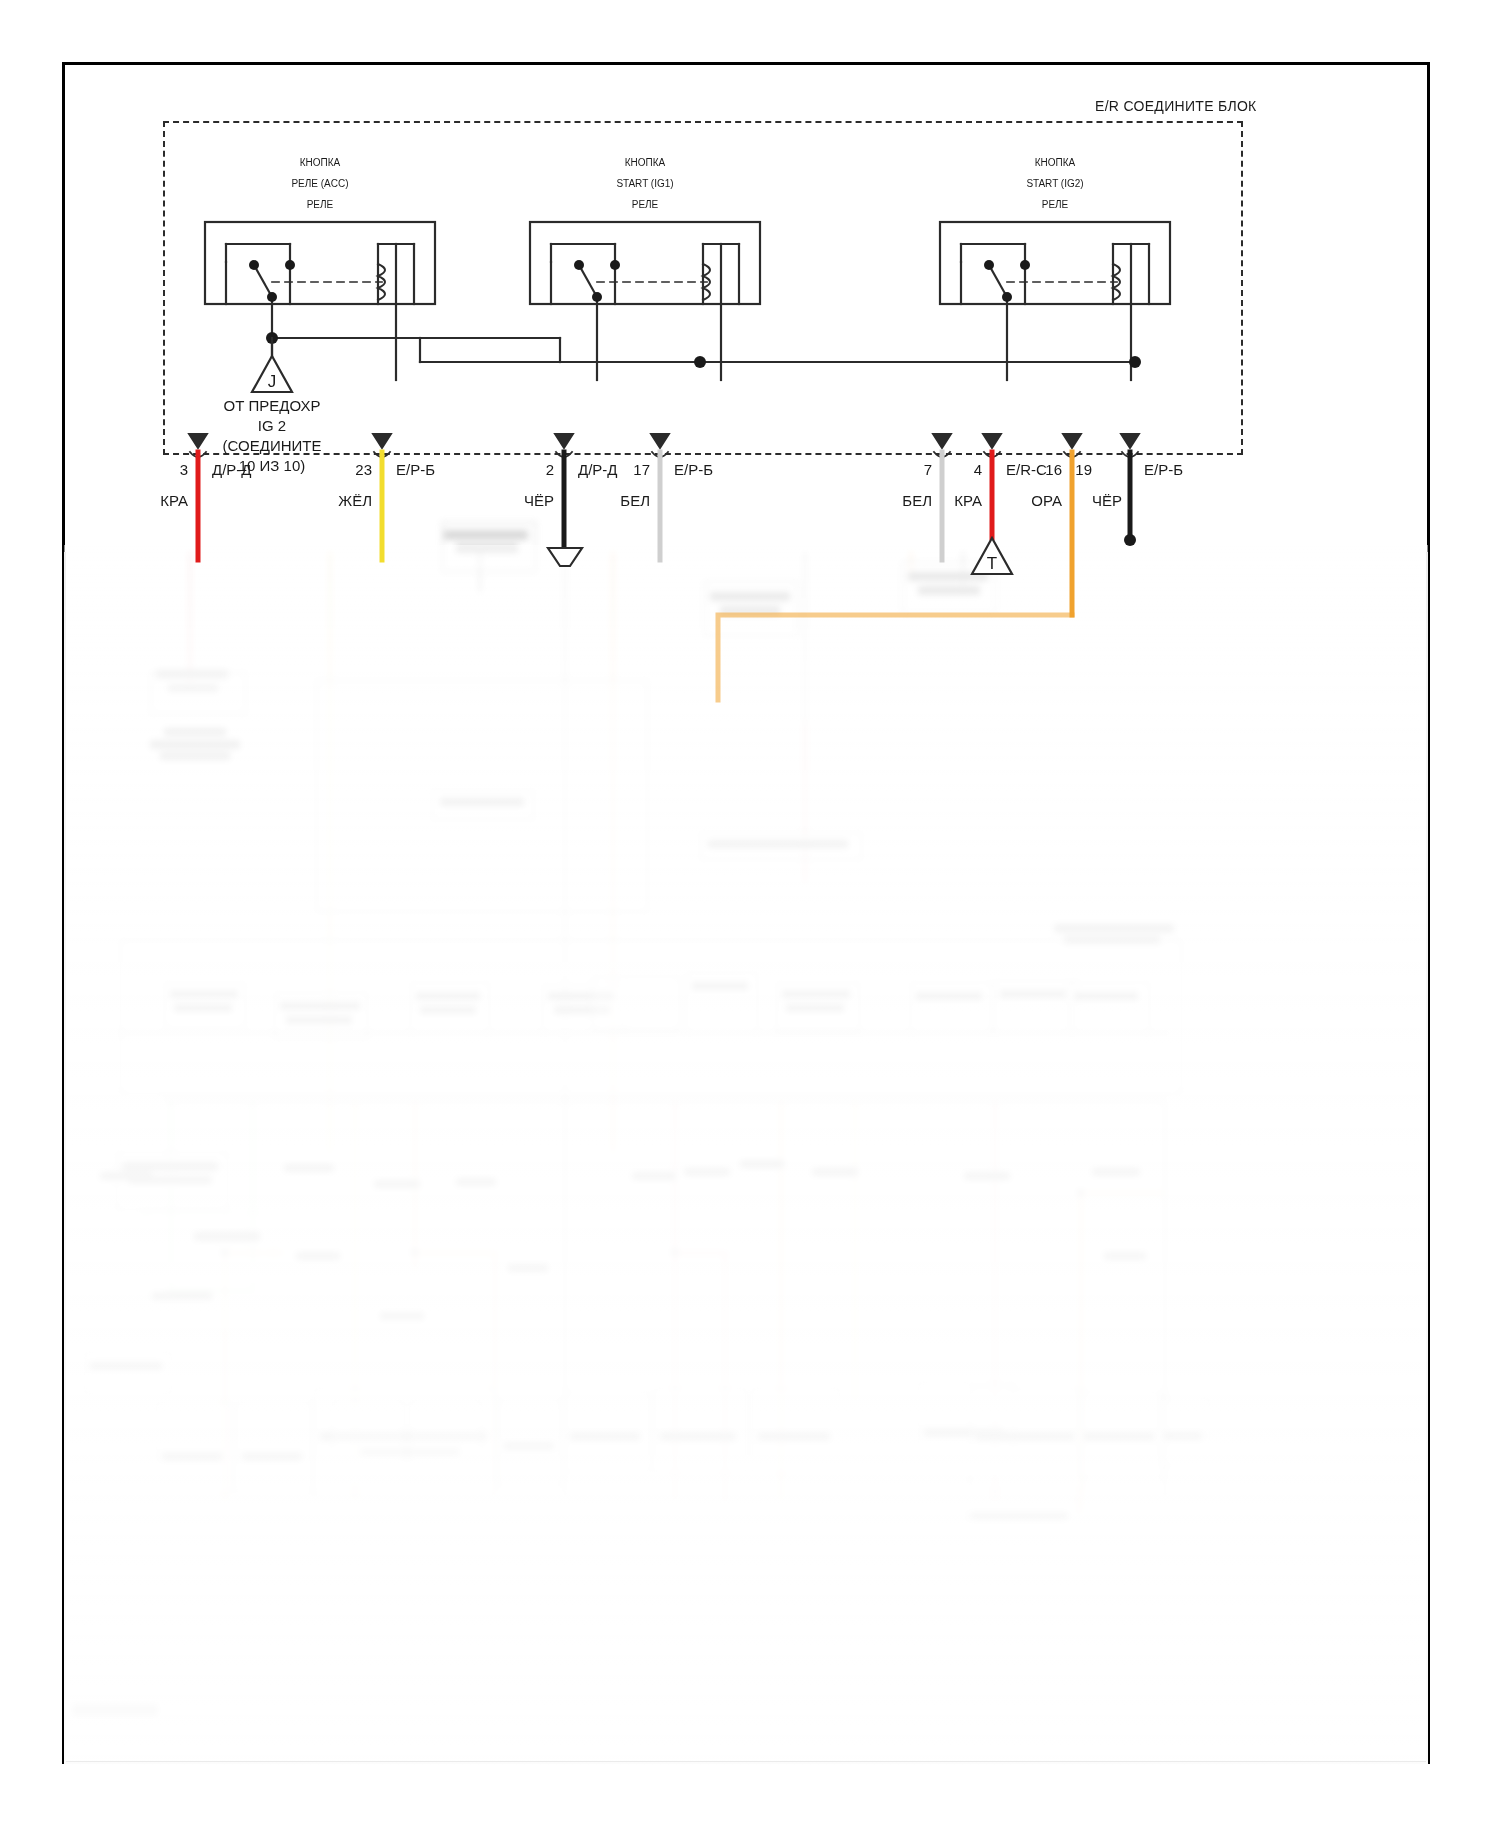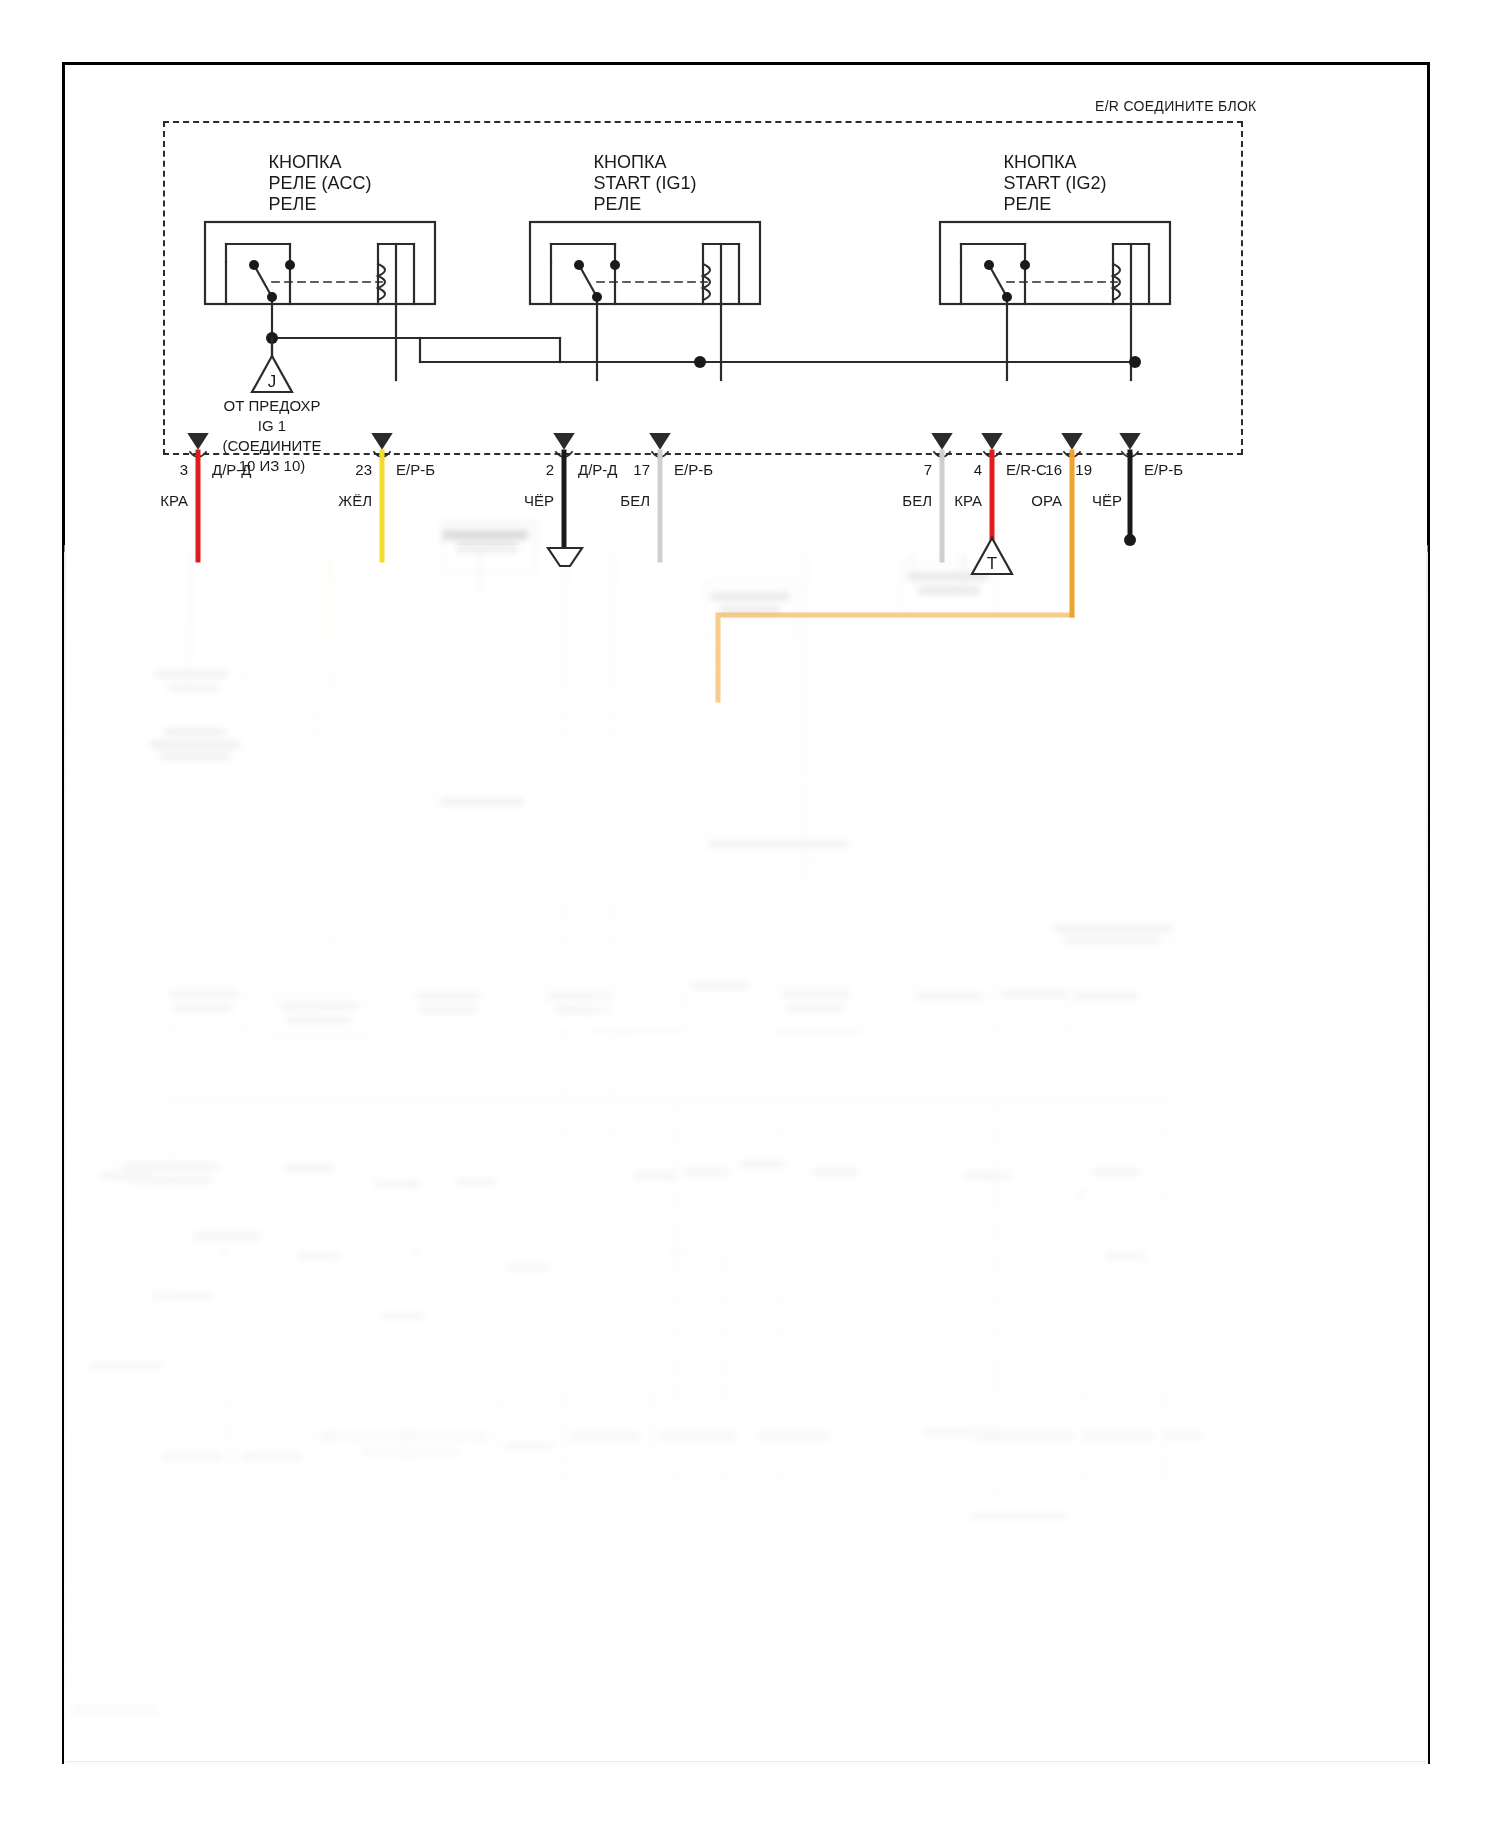--- a/index.html
+++ b/index.html
@@ -40,21 +40,21 @@
   }
   .er-block-label{
     position:absolute;left:1095px;top:98px;font-size:14px;letter-spacing:.3px;
     white-space:nowrap;
   }
 
   
   .relay{position:absolute;}
   .relay .title{
     position:absolute;left:50%;transform:translateX(-50%);top:-70px;
-    text-align:left;font-size:18px;line-height:21px;white-space:nowrap;
+    text-align:center;font-size:10px;line-height:21px;white-space:nowrap;
   }
 
   
   svg.sheet{position:absolute;left:0;top:0;width:1500px;height:1828px;overflow:visible;}
 
   
   .pin-num{position:absolute;font-size:15px;text-align:right;white-space:nowrap;}
   .pin-conn{position:absolute;font-size:15px;white-space:nowrap;}
   .pin-col{position:absolute;font-size:15px;text-align:right;white-space:nowrap;}
 
@@ -404,21 +404,21 @@
   <div class="relay" style="left:940px;top:222px;width:230px;">
     <div class="title">
       <div>КНОПКА</div>
       <div>START (IG2)</div>
       <div>РЕЛЕ</div>
     </div>
   </div>
 
   <div class="fuse-cap" style="left:272px;top:396px;transform:translateX(-50%);z-index:70;">
     <div>ОТ ПРЕДОХР</div>
-    <div>IG 1</div>
+    <div>IG 2</div>
     <div>(СОЕДИНИТЕ</div>
     <div>10 ИЗ 10)</div>
   </div>
 
   <div class="pin-num" style="left:150px;top:461px;width:38px;z-index:70;">3</div>
   <div class="pin-conn" style="left:212px;top:461px;z-index:70;">Д/Р-Д</div>
   <div class="pin-col" style="left:136px;top:492px;width:52px;z-index:70;">КРА</div>
 
   <div class="pin-num" style="left:330px;top:461px;width:42px;z-index:70;">23</div>
   <div class="pin-conn" style="left:396px;top:461px;z-index:70;">Е/Р-Б</div>

